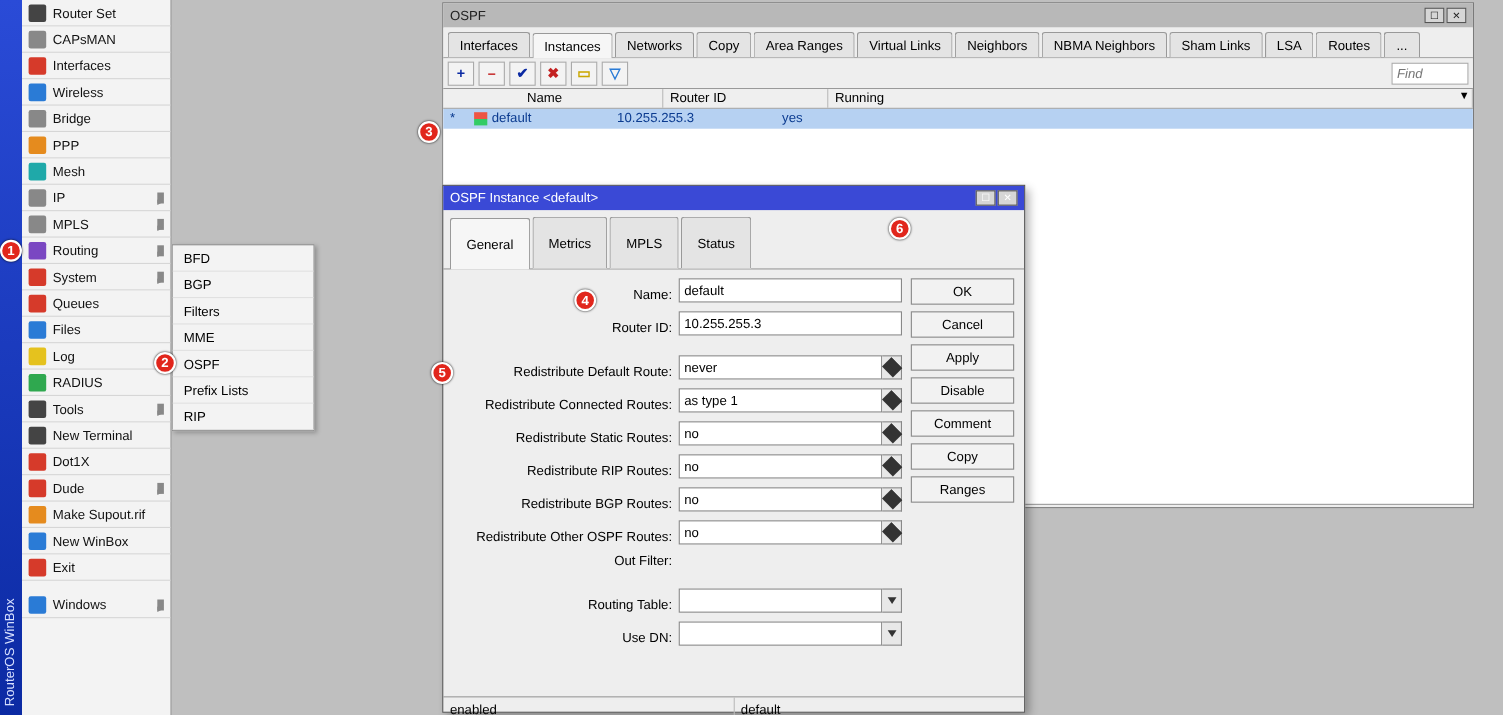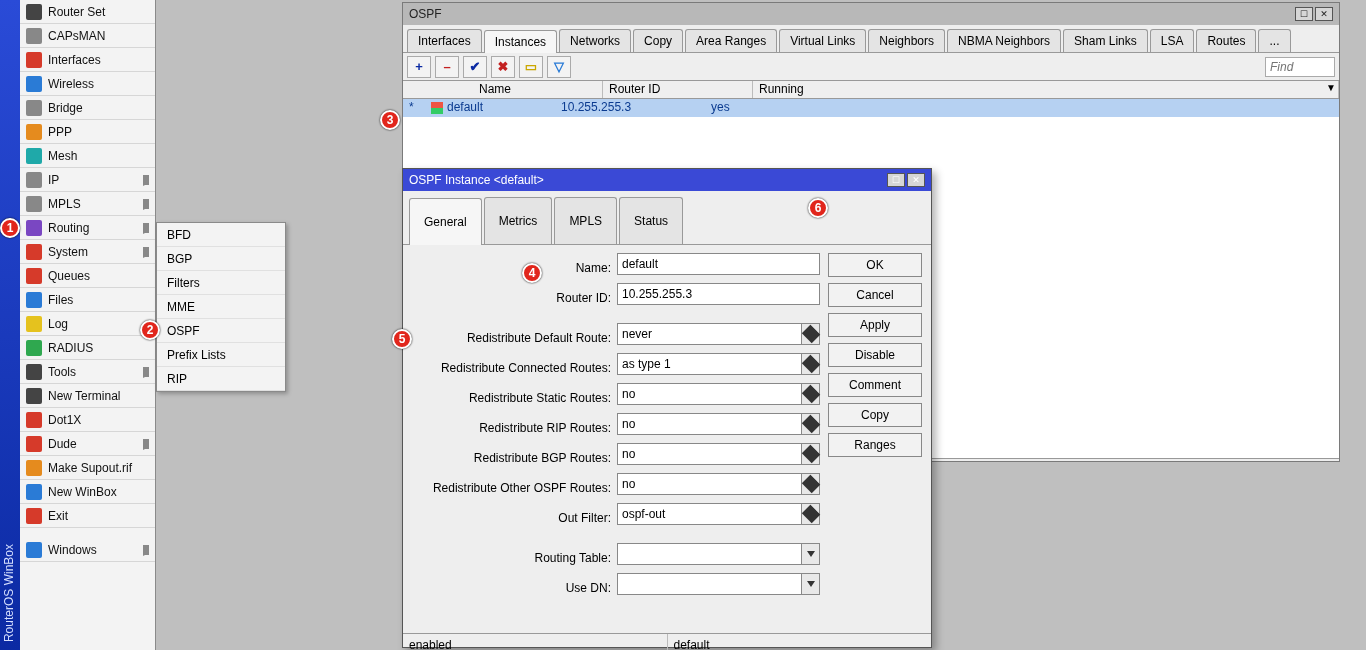--- a/index.html
+++ b/index.html
@@ -325,24 +325,20 @@
         </div>
       <div class="row">
           <label>Redistribute Other OSPF Routes:</label>
         <div class="field">
             <input value="no" style="">
             <div class="dd-btn updown"></div>
           </div>
         </div>
       <div class="row">
           <label>Out Filter:</label>
-        <div class="field">
-            <input value="ospf-out" style="">
-            <div class="dd-btn updown"></div>
-          </div>
         </div>
       <div class="row gap">
           <label>Routing Table:</label>
         <div class="field">
             <input value="" style="">
             <div class="dd-btn"></div>
           </div>
         </div>
       <div class="row">
           <label>Use DN:</label>

